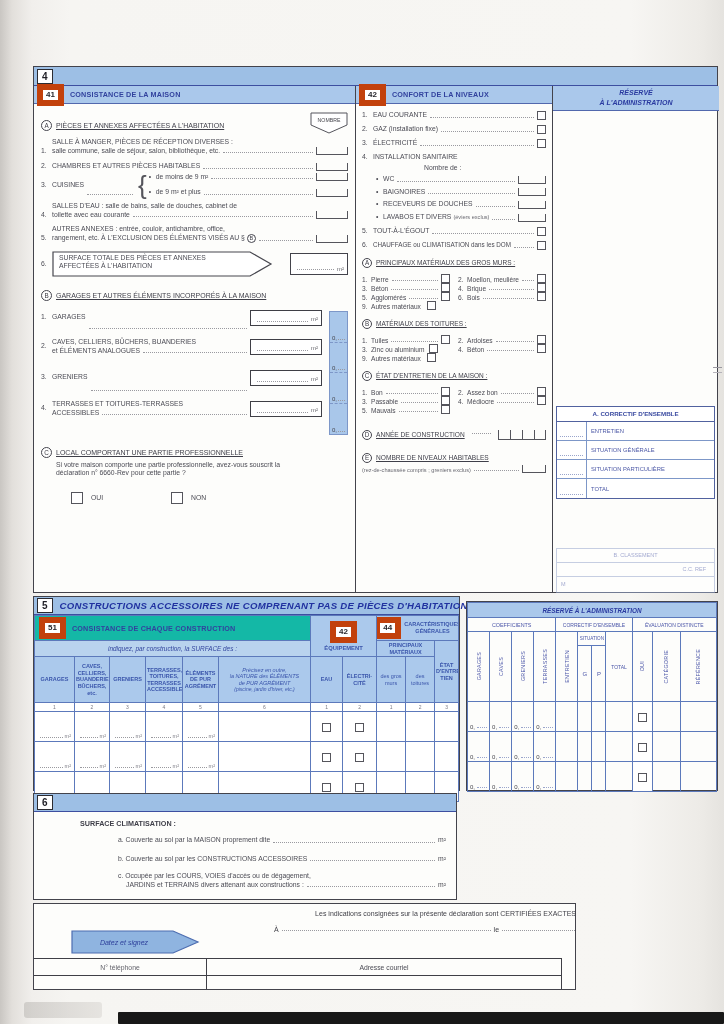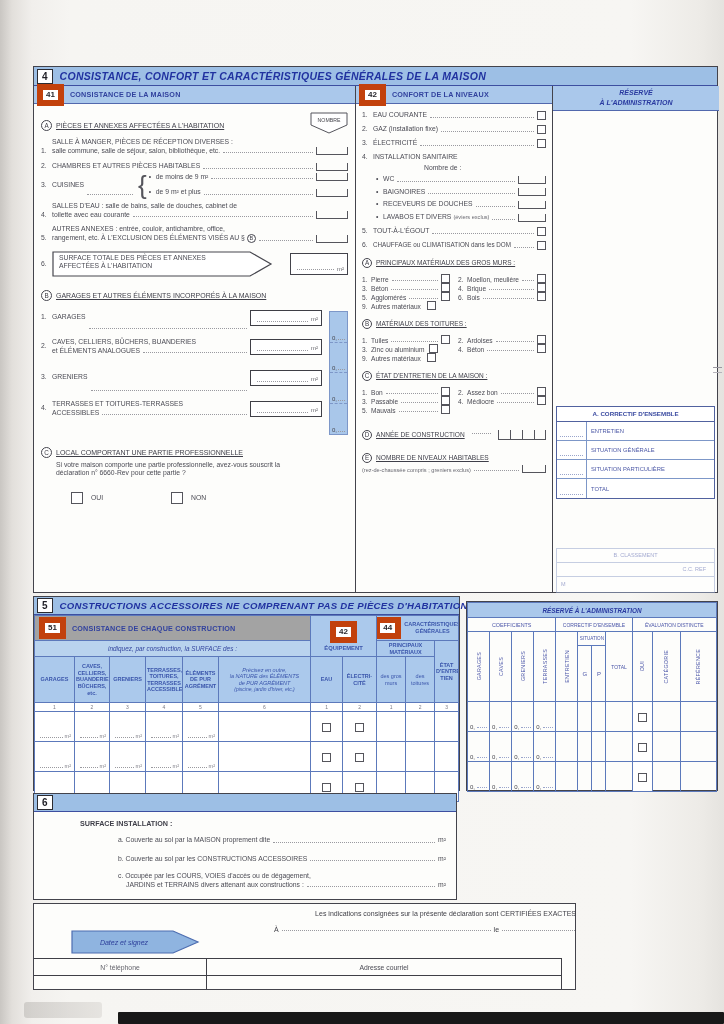--- a/index.html
+++ b/index.html
@@ -59,21 +59,20 @@
 </style>
 </head>
 <body>
 
 <div class="page">
   <div class="paper"></div>
 
   <div class="box" style="left:33px;top:66px;width:685px;height:527px;">
     <div class="hband">
       <span class="nbx">4</span>
-      <span class="htitle">CONSISTANCE, CONFORT ET CARACTÉRISTIQUES GÉNÉRALES DE LA MAISON</span>
     </div>
 
     <div class="col" style="left:0;width:322px;border-right:1.2px solid #43434b;">
       <div class="sband">
         <span class="nbx2">41</span>
         <span class="stitle">CONSISTANCE DE LA MAISON</span>
       </div>
       <div style="padding:4px 7px 0 7px;">
         <div class="row" style="align-items:flex-start;margin-top:4px;">
           <div class="atitle" style="margin-top:8px;">
@@ -531,21 +530,21 @@
           <col style="width:36px">
           <col style="width:92px">
           <col style="width:32px">
           <col style="width:34px">
           <col style="width:29px">
           <col style="width:29px">
           <col style="width:24px">
         </colgroup>
       <tbody>
           <tr style="height:18px;">
-        <td colspan="6" style="background:#a3a3a3;">
+        <td colspan="6" style="background:#14b8a6;">
           <div style="display:flex;align-items:center;gap:6px;padding:0 4px;">
             <span class="nbx2">51</span>
             <span class="stitle">CONSISTANCE DE CHAQUE CONSTRUCTION</span>
           </div>
         </td>
         <td colspan="2" rowspan="2" class="hb">
           <div style="display:flex;flex-direction:column;align-items:center;gap:2px;">
             <span class="nbx2">42</span>
             <span style="font-size:5.8px;">ÉQUIPEMENT</span>
           </div>
@@ -880,21 +879,21 @@
       </tr>
     </tbody>
       </table>
   </div>
 
   <div class="box" style="left:33px;top:793px;width:424px;height:107px;">
     <div class="hband" style="height:18px;">
       <span class="nbx">6</span>
     </div>
     <div style="padding:7px 10px 0 10px;">
-      <div style="font-size:7.2px;color:#3f3f49;font-weight:bold;margin-left:36px;">SURFACE INSTALLATION :</div>
+      <div style="font-size:7.2px;color:#3f3f49;font-weight:bold;margin-left:36px;">SURFACE CLIMATISATION :</div>
       <div class="row t7" style="margin:8px 0 0 74px;">
         <span>a. Couverte au sol par la MAISON proprement dite</span>
           <span class="lead"></span>
           <span>m²</span>
       </div>
       <div class="row t7" style="margin:10px 0 0 74px;">
         <span>b. Couverte au sol par les CONSTRUCTIONS ACCESSOIRES</span>
           <span class="lead"></span>
           <span>m²</span>
       </div>

